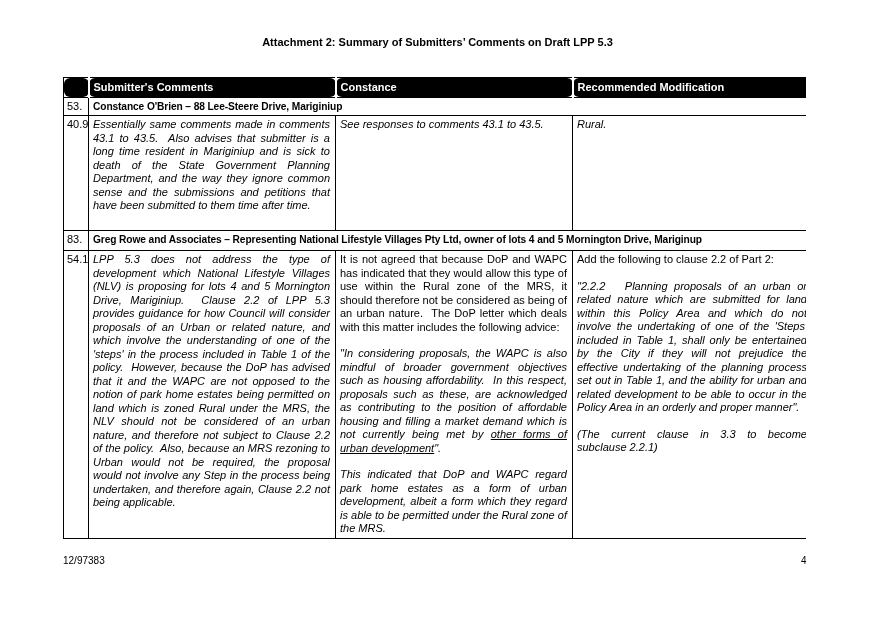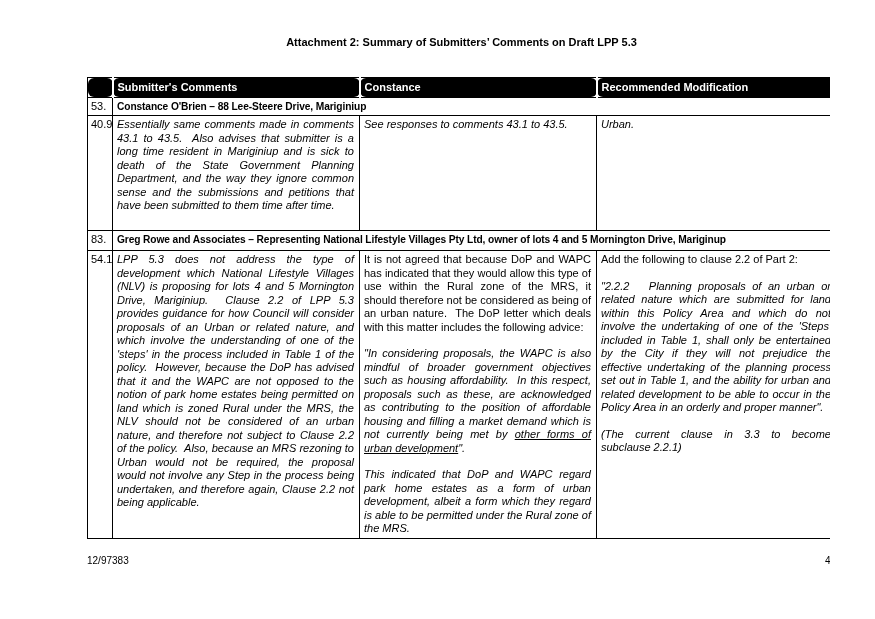--- a/index.html
+++ b/index.html
@@ -4,21 +4,20 @@
 <style>
   html, body { margin: 0; padding: 0; background: #ffffff; }
   .page {
     position: relative;
     width: 806px;
     height: 619px;
     background: #ffffff;
     color: #000000;
     font-family: "Liberation Sans", sans-serif;
     overflow: hidden;
-    margin-left: 24px;
   }
   .doc-title {
     position: absolute;
     top: 36px;
     left: 0;
     width: 875px;
     text-align: center;
     font-size: 11px;
     font-weight: bold;
   }
@@ -106,21 +105,21 @@
       </tr>
       <tr class="h-115">
         <td class="num">40.9</td>
         <td>
           <p class="justify">Essentially same comments made in comments 43.1 to 43.5.&nbsp; Also advises that submitter is a long time resident in Mariginiup and is sick to death of the State Government Planning Department, and the way they ignore common sense and the submissions and petitions that have been submitted to them time after time.</p>
         </td>
         <td>
           <p>See responses to comments 43.1 to 43.5.</p>
         </td>
         <td>
-          <p>Urban.</p>
+          <p>Rural.</p>
         </td>
       </tr>
       <tr class="h-20">
         <td class="num">83.</td>
         <td colspan="3" class="section-title">Greg Rowe and Associates – Representing National Lifestyle Villages Pty Ltd, owner of lots 4 and 5 Mornington Drive, Mariginup</td>
       </tr>
       <tr class="h-288">
         <td class="num">54.1</td>
         <td>
           <p class="justify">LPP 5.3 does not address the type of development which National Lifestyle Villages (NLV) is proposing for lots 4 and 5 Mornington Drive, Mariginiup.&nbsp; Clause 2.2 of LPP 5.3 provides guidance for how Council will consider proposals of an Urban or related nature, and which involve the understanding of one of the 'steps' in the process included in Table 1 of the policy.&nbsp; However, because the DoP has advised that it and the WAPC are not opposed to the notion of park home estates being permitted on land which is zoned Rural under the MRS, the NLV should not be considered of an urban nature, and therefore not subject to Clause 2.2 of the policy.&nbsp; Also, because an MRS rezoning to Urban would not be required, the proposal would not involve any Step in the process being undertaken, and therefore again, Clause 2.2 not being applicable.</p>

